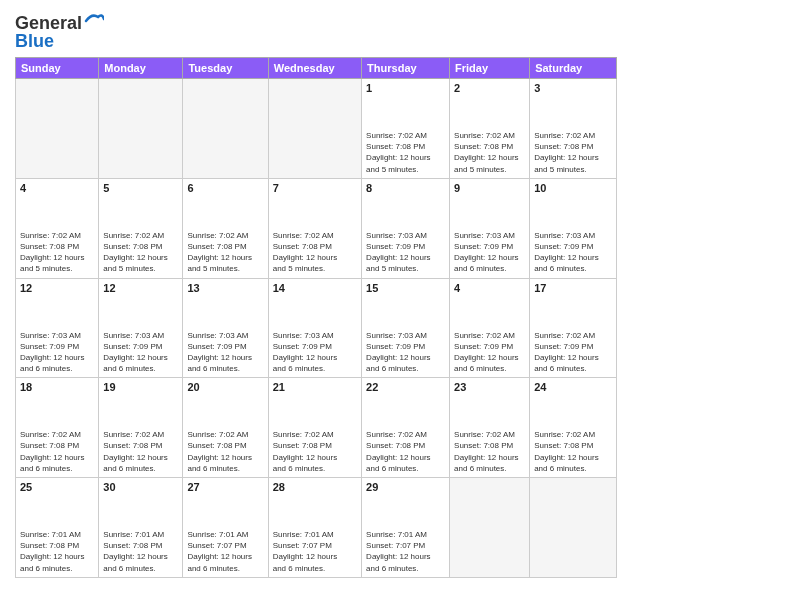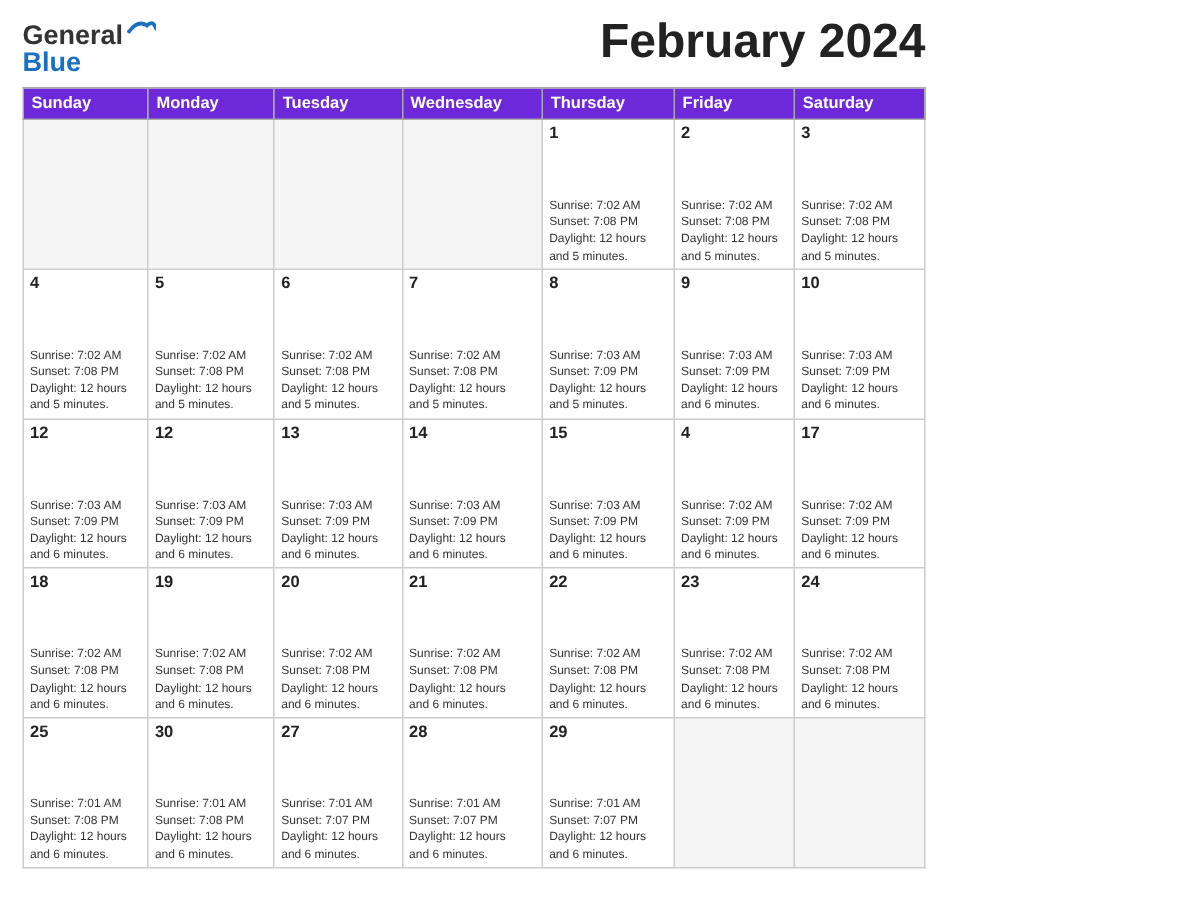--- a/index.html
+++ b/index.html
@@ -56,21 +56,21 @@
     }
     .subtitle {
       font-size: 14px;
       color: #444;
     }
     .calendar {
       width: 100%;
       border-collapse: collapse;
     }
     .calendar th {
-      background: #6d28d9;
+      background: #8b5cf6;
       color: #fff;
       font-size: 11px;
       font-weight: bold;
       padding: 4px 5px;
       text-align: left;
       border: 1px solid #aaa;
     }
     .calendar td {
       border: 1px solid #ccc;
       vertical-align: top;
@@ -111,21 +111,20 @@
         <div style="display:flex;align-items:center;">
           <span class="logo-text-general">General</span>
           <svg class="logo-icon" viewBox="0 0 20 20" xmlns="http://www.w3.org/2000/svg">
             <path d="M2 10 Q8 2 14 6 Q18 2 20 8" stroke="#1a6fc4" stroke-width="2.5" fill="none" stroke-linecap="round"></path>
           </svg>
         </div>
         <span class="logo-text-blue">Blue</span>
       </div>
     </div>
     <div class="title-block">
-      <div class="main-title">February 2024</div>
     </div>
   </div>
 
   <table class="calendar">
     <thead>
       <tr>
       <th>Sunday</th>
           <th>Monday</th>
           <th>Tuesday</th>
           <th>Wednesday</th>

